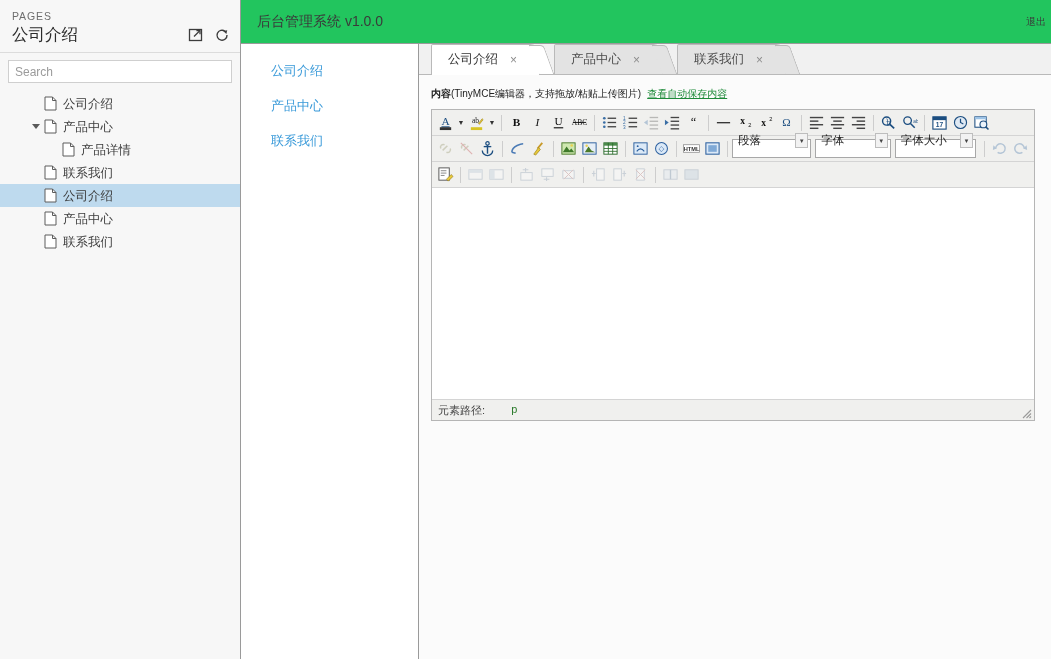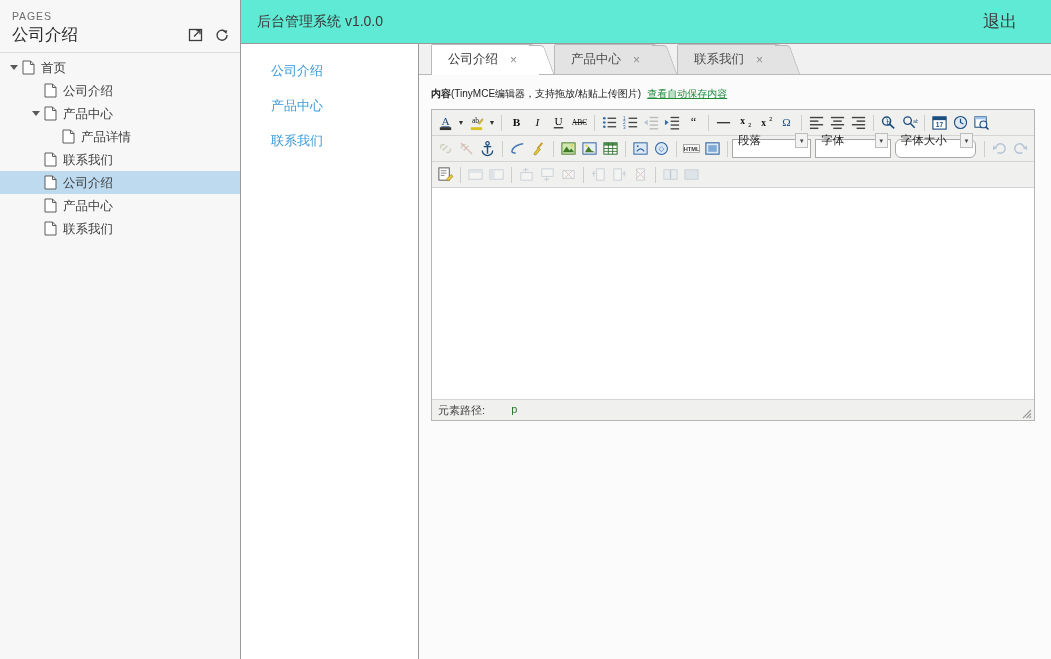--- a/index.html
+++ b/index.html
@@ -68,25 +68,25 @@
   .ind1 { padding-left: 28px; }
   .ind2 { padding-left: 46px; }
 
   
   .main { flex: 1; display: flex; flex-direction: column; height: 659px; background:#fff; min-width:0; }
   .topbar {
     height: 44px; flex: 0 0 44px;
     border-bottom: 1px solid #9a9a9a;
     display: flex; align-items: center;
     justify-content: space-between;
-    background: #5eead4;
-    padding: 0 34px 0 16px;
+    background: #22c55e;
+    padding: 0 5px 0 16px;
   }
   .topbar .brand { font-size: 14px; color: #3a3a3a; }
-  .topbar .logout { font-size: 17px; color: #3a3a3a; cursor: pointer; }
+  .topbar .logout { font-size: 10px; color: #3a3a3a; cursor: pointer; }
 
   .body { flex: 1; display: flex; min-height: 0; }
   .navcol {
     width: 178px; flex: 0 0 178px;
     border-right: 1px solid #9a9a9a;
     padding: 18px 0 0 30px;
     background: #fff;
   }
   .navlink {
     display: block; color: #3a9ad9; font-size: 13px;
@@ -171,21 +171,21 @@
   }
   .sel-box .cap { white-space: nowrap; }
   .sel-box .dd {
     width: 13px; height: 15px; margin-left: 8px;
     background: #f2f2f2; border: 1px solid #bdbdbd;
     display:inline-flex; align-items:center; justify-content:center;
     font-size: 6px; color:#444;
   }
   .w-para { width: 80px; }
   .w-font { width: 76px; }
-  .w-size { width: 82px; border-radius: 6px; }
+  .w-size { width: 82px; }
 
   .mce-body {
     height: 212px; background: #fff;
     border-bottom: 1px solid #d4d4d4;
   }
   .mce-status {
     height: 20px; background: #f0f0ee;
     display: flex; align-items: center;
     padding: 0 4px 0 6px;
     font-size: 11px; color: #444;
@@ -211,32 +211,25 @@
           <path d="M6 9.5 L11.5 4" stroke="#3c3c3c" stroke-width="1.3" fill="none"></path>
           <path d="M8.4 3.6 H12 V7.2" stroke="#3c3c3c" stroke-width="1.3" fill="none"></path>
         </svg>
         <svg class="sb-ico" viewBox="0 0 16 16">
           <path d="M13 8 A5 5 0 1 1 11 4.2" fill="none" stroke="#3c3c3c" stroke-width="1.4"></path>
           <path d="M9.2 4.1 L13.2 3.2 L12.4 7.1 Z" fill="#3c3c3c"></path>
         </svg>
       </div>
     </div>
 
+    <div class="sb-search-wrap">
+      <input class="sb-search" type="text" placeholder="Search" style="">
+    </div>
 
     <div class="tree" id="tree">
-        <div class="tnode ind0">
-          <span class="tw">
-            <i class="caret"></i>
-          </span>
-          <svg class="docico" viewBox="0 0 13 15">
-            <path d="M1 1 H8.5 L12 4.5 V14 H1 Z" fill="#fff" stroke="#5c5c5c" stroke-width="1"></path>
-            <path d="M8.5 1 V4.5 H12" fill="none" stroke="#5c5c5c" stroke-width="1"></path>
-          </svg>
-          <span class="tlabel">首页</span>
-        </div>
         <div class="tnode ind1">
           <span class="tw"></span>
           <svg class="docico" viewBox="0 0 13 15">
             <path d="M1 1 H8.5 L12 4.5 V14 H1 Z" fill="#fff" stroke="#5c5c5c" stroke-width="1"></path>
             <path d="M8.5 1 V4.5 H12" fill="none" stroke="#5c5c5c" stroke-width="1"></path>
           </svg>
           <span class="tlabel">公司介绍</span>
         </div>
         <div class="tnode ind1">
           <span class="tw">

